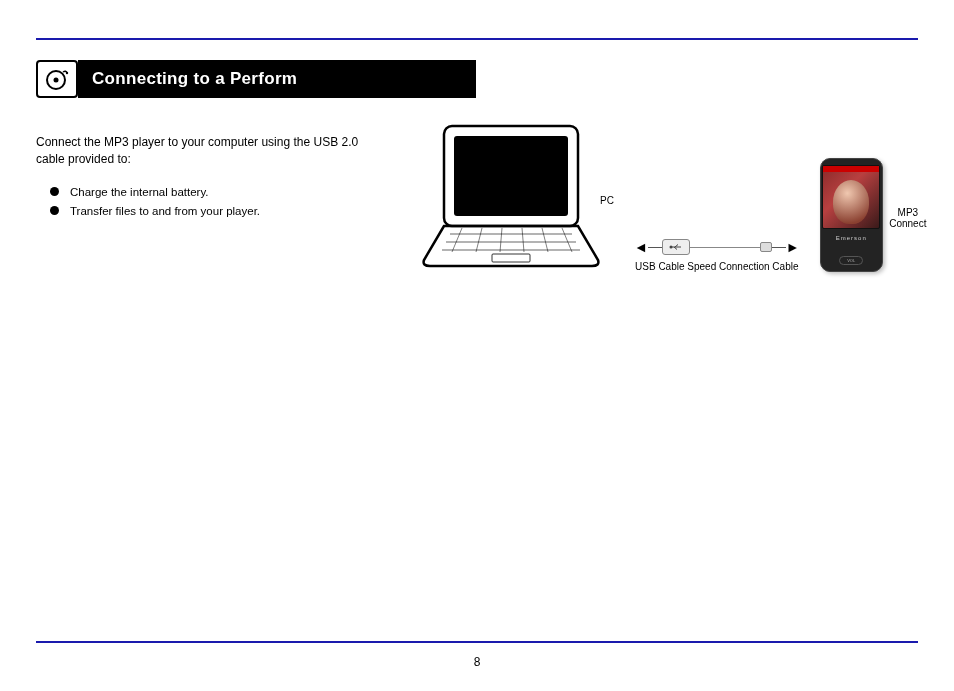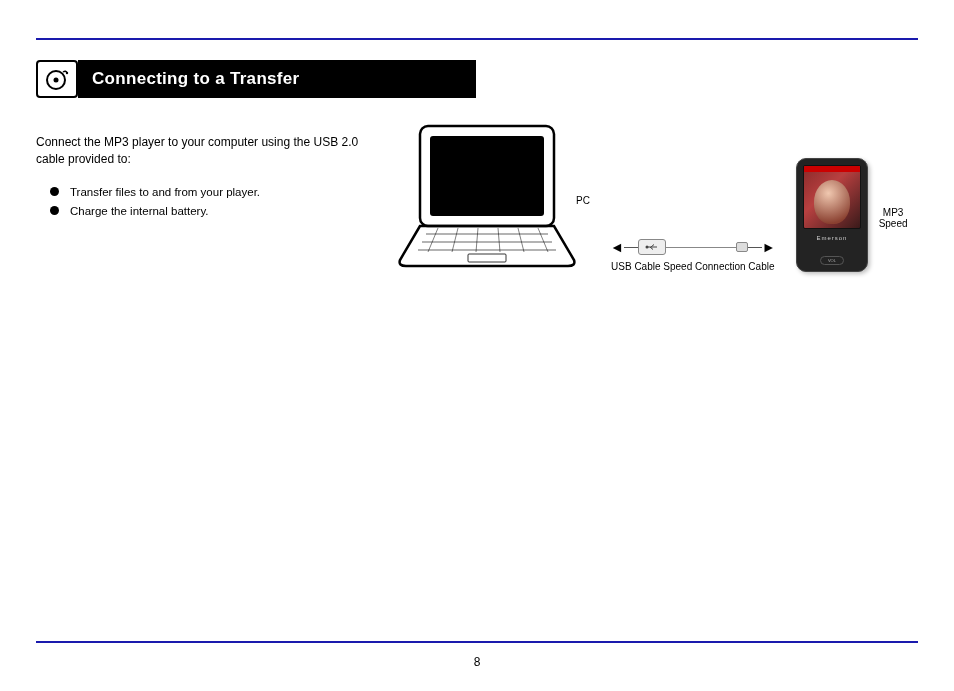--- a/index.html
+++ b/index.html
@@ -46,21 +46,21 @@
     }
     .section-bar span {
       color: #fff;
       font-weight: bold;
       font-size: 17px;
       letter-spacing: 0.3px;
     }
     .content {
       display: flex;
       margin-top: 18px;
-      gap: 32px;
+      gap: 56px;
     }
     .left {
       flex: 0 0 330px;
       padding-top: 18px;
     }
     .intro {
       font-size: 12px;
       line-height: 1.45;
       margin-bottom: 14px;
     }
@@ -235,30 +235,30 @@
 <div class="section-header">
   <div class="section-icon">
     <svg width="26" height="26" viewBox="0 0 26 26">
       <circle cx="12" cy="14" r="9" fill="none" stroke="#000" stroke-width="2"></circle>
       <circle cx="12" cy="14" r="2.5" fill="#000"></circle>
       <path d="M 19 6 Q 22 4 23 7" fill="none" stroke="#000" stroke-width="1.5"></path>
       <circle cx="23" cy="7" r="1.2" fill="#000"></circle>
     </svg>
   </div>
   <div class="section-bar">
-    <span>Connecting to a Transfer</span>
+    <span>Connecting to a Perform</span>
   </div>
 </div>
 
 <div class="content">
   <div class="left">
     <p class="intro">Connect the MP3 player to your computer using the USB 2.0 cable provided to:</p>
     <ul class="bullets">
+      <li>Charge the internal battery.</li>
       <li>Transfer files to and from your player.</li>
-      <li>Charge the internal battery.</li>
     </ul>
   </div>
 
   <div class="right">
     <div class="device">
       <svg class="laptop" viewBox="0 0 178 150">
         <rect x="22" y="4" width="134" height="100" rx="8" ry="8" fill="none" stroke="#000" stroke-width="2.5"></rect>
         <rect x="32" y="14" width="114" height="80" rx="3" ry="3" fill="#000"></rect>
         <path d="M 22 104 L 2 138 Q 0 144 8 144 L 170 144 Q 178 144 176 138 L 156 104 Z" fill="none" stroke="#000" stroke-width="2.5"></path>
         <line x1="28" y1="112" x2="150" y2="112" stroke="#000" stroke-width="0.6"></line>
@@ -297,19 +297,19 @@
 
     <div class="device">
       <div class="mp3">
         <div class="mp3-screen">
           <div class="mp3-screen-bar"></div>
           <div class="mp3-face"></div>
         </div>
         <div class="mp3-brand">Emerson</div>
         <div class="mp3-ctrl">VOL</div>
       </div>
-      <div class="device-label">MP3 Speed</div>
+      <div class="device-label">MP3 Connect</div>
     </div>
   </div>
 </div>
 
 <div class="footer-divider"></div>
 <div class="page-num">8</div>
 
 </body></html>

